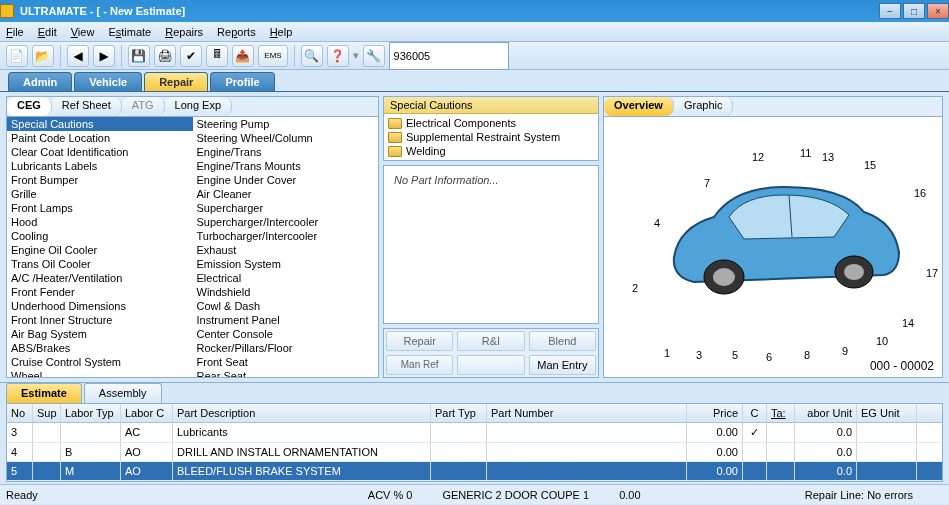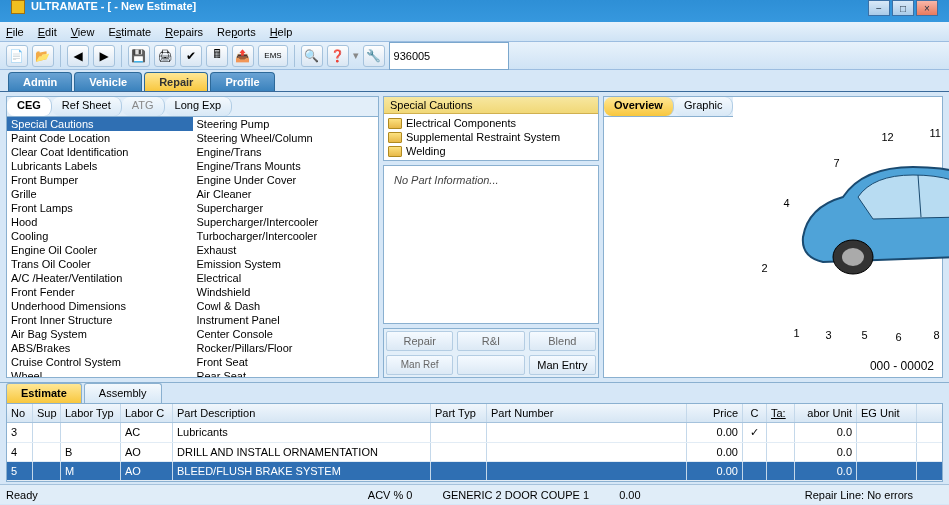--- a/index.html
+++ b/index.html
@@ -1,17 +1,17 @@
 <!DOCTYPE html>
 <html><head>
 <meta charset="utf-8">
 <style>
 * { box-sizing: border-box; margin: 0; padding: 0; font-family: Tahoma, sans-serif; font-size: 11px; }
 body { background: #d6e7f7; width: 949px; height: 505px; overflow: hidden; }
-.titlebar { background: linear-gradient(#2e8fd6,#3698de); height: 22px; display: flex; align-items: flex-start; padding: 0 11px; color: #fff; }
+.titlebar { background: linear-gradient(#2e8fd6,#3698de); height: 22px; display: flex; align-items: center; padding: 0 0; color: #fff; }
 .titlebar .logo { width:14px; height:14px; background:#f0c020; border:1px solid #a07010; margin-right:6px; }
 .titlebar-text { flex:1; font-weight:bold; }
 .win-btn { width:22px; height:16px; background:linear-gradient(#d9e9f8,#a9cbe8); border:1px solid #3b70a5; margin-left:2px; display:flex; align-items:center; justify-content:center; font-size:10px; color:#234; }
 .win-btn.close { background:linear-gradient(#f7b7a9,#e77a5e); }
 .menubar { background:linear-gradient(#e8f2fb,#cfe3f5); height:20px; display:flex; align-items:center; padding:0 6px; border-bottom:1px solid #9cbde0; }
 .menubar span { margin-right:14px; cursor:default; }
 .menubar span u { text-decoration: underline; }
 .toolbar { background:linear-gradient(#e8f2fb,#cfe3f5); height:28px; display:flex; align-items:center; padding:0 6px; gap:4px; border-bottom:1px solid #9cbde0; }
 .tbtn { width:22px; height:22px; background:linear-gradient(#fefefe,#d9e6f3); border:1px solid #a5c2dc; border-radius:3px; display:flex; align-items:center; justify-content:center; font-size:12px; }
 .tsep { width:1px; height:22px; background:#a5c2dc; margin:0 2px; }
@@ -34,21 +34,21 @@
 .sc-header { background:linear-gradient(#f7e7a0,#f1d877); padding:2px 6px; border-bottom:1px solid #d0b050; }
 .sc-items { padding:2px 2px; }
 .sc-items div { display:flex; align-items:center; padding:1px 2px; }
 .folder-icon { width:14px; height:11px; background:linear-gradient(#fce181,#e8b948); border:1px solid #b08a20; margin-right:4px; border-radius:1px; }
 .info-box { flex:1; border:1px solid #8ab0d0; background:#fff; margin-top:4px; padding:8px 10px; font-style:italic; color:#444; }
 .mid-btns { border:1px solid #8ab0d0; background:#e3eff9; margin-top:4px; }
 .mid-btns-row { display:flex; }
 .mbtn { flex:1; text-align:center; padding:3px 0; border:1px solid #b4cde3; background:linear-gradient(#f5faff,#dce9f5); margin:2px; color:#666; border-radius:2px; }
 .mbtn.black { color:#000; }
 .mbtn.small { font-size:10px; }
-.right-pane { flex:1; margin:4px 6px 4px 4px; border:1px solid #8ab0d0; background:#fff; display:flex; flex-direction:row; }
+.right-pane { flex:1; margin:4px 6px 4px 4px; border:1px solid #8ab0d0; background:#fff; display:flex; flex-direction:column; }
 .right-tabs { height:20px; display:flex; background:#e2eef9; border-bottom:1px solid #8ab0d0; }
 .car-area { flex:1; position:relative; background:#fff; }
 .car-svg { position:absolute; left:50px; top:30px; }
 .car-label { position:absolute; font-size:11px; color:#000; }
 .car-code { position:absolute; right:8px; bottom:4px; font-size:12px; }
 .bottom { border-top:1px solid #8ab0d0; }
 .btabs { height:20px; display:flex; padding-left:6px; background:#d6e7f7; }
 .btab { padding:3px 14px; background:linear-gradient(#f4f9fd,#d8e8f6); border:1px solid #8ab0d0; border-bottom:none; border-radius:3px 3px 0 0; margin-right:2px; }
 .btab.active { background:linear-gradient(#ffe795,#f8c73e); font-weight:bold; }
 .grid { background:#fff; border:1px solid #8ab0d0; margin:0 6px; }

